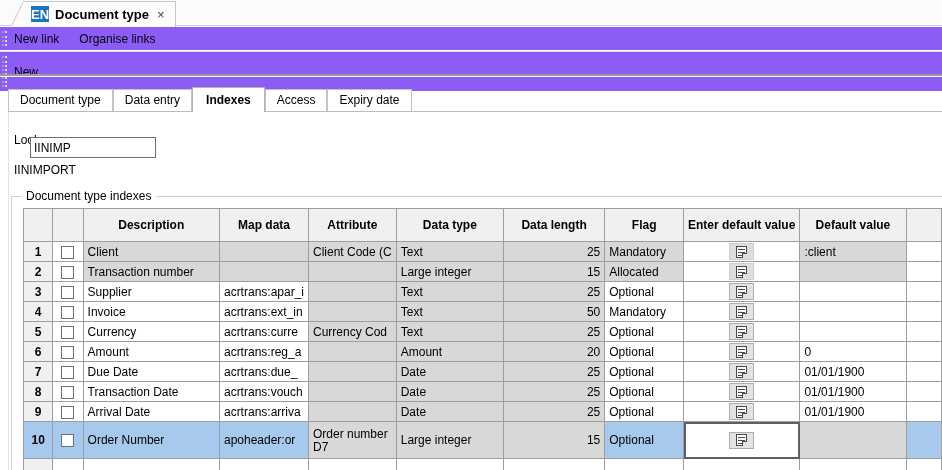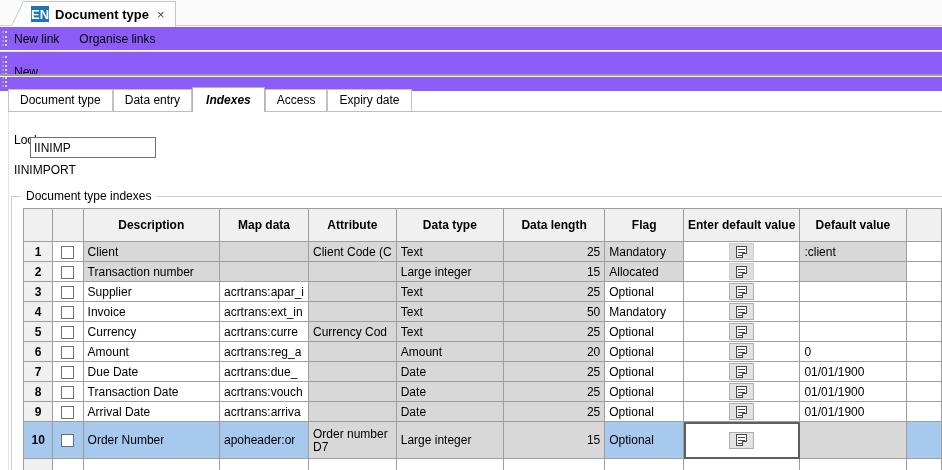--- a/index.html
+++ b/index.html
@@ -33,21 +33,21 @@
     border-left:2px dotted #9f9f9f; border-right:2px dotted #d9d9d9; }
   .tb-item { white-space:nowrap; padding:2px 2px; }
   .thick-sep { position:absolute; top:74px; left:0; right:0; height:2px; background:#9b9b9b; }
   .thick-sep2 { position:absolute; top:76px; left:0; right:0; height:1px; background:#f4f4f4; }
   
   .ptabs { position:absolute; top:86px; left:8px; right:0; height:26px;
     display:flex; align-items:flex-end; border-bottom:1px solid #bdbdbd; }
   .ptab { background:#fff; border:1px solid #c2c2c2; border-bottom:none;
     padding:3px 11px 4px 11px; margin-right:0; white-space:nowrap; }
   .ptab.active { font-weight:bold; padding:5px 13px 5px 13px; margin-bottom:-1px;
-    border-color:#b4b4b4; background:#fff; z-index:2; position:relative;font-style:italic; }
+    border-color:#b4b4b4; background:#fff; z-index:2; position:relative; }
   .panel-left-border { position:absolute; left:8px; top:112px; bottom:0; width:1px; background:#e3e3e3; }
   
   .lookup-label { position:absolute; left:14px; top:121px;margin-top:12px; }
   .lookup-input { position:absolute; left:30px; top:137px; width:126px; height:21px;
     border:1px solid #707070; padding:0 3px; font:inherit; background:#fff; }
   .lookup-desc { position:absolute; left:14px; top:163px; }
   
   .groupbox { position:absolute; left:11px; top:196px; width:1400px; height:700px;
     border:1px solid #cdcdcd; }
   .groupbox-label { position:absolute; left:21px; top:189px; background:#fff; padding:0 5px; z-index:1; }

